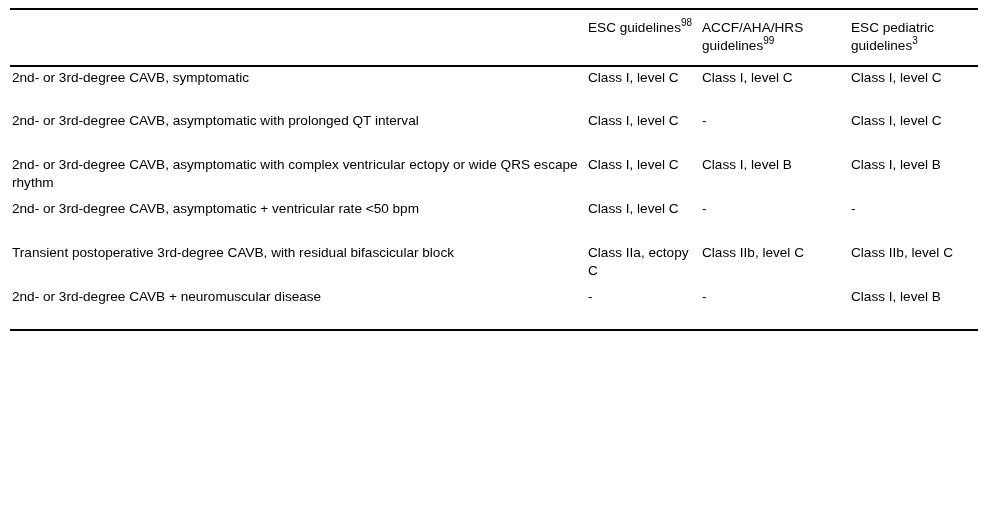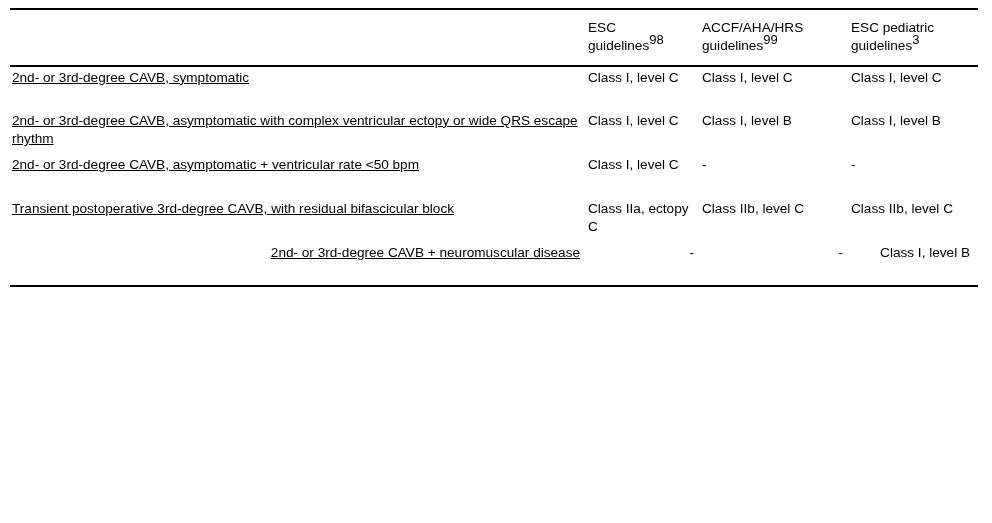--- a/index.html
+++ b/index.html
@@ -39,35 +39,35 @@
     font-weight: normal;
     text-align: left;
     vertical-align: top;
     padding: 9px 8px 10px 0;
     line-height: 1.32;
     height: 54px;
     box-sizing: border-box;
   }
   thead th.desc-head { padding-left: 2px; }
   thead th sup {
-    font-size: 13px;
+    font-size: 10px;
     vertical-align: super;
     line-height: 0;
   }
 
   tbody td {
     vertical-align: top;
     text-align: left;
     padding: 2px 8px 2px 0;
     line-height: 1.34;
     height: 44px;
     box-sizing: border-box;
   }
-  tbody td.desc-cell { padding-left: 2px; text-decoration: underline; }
-  tbody tr.last-row td { border-bottom: 2.5px solid #000; text-align: right; }
+  tbody td.desc-cell { padding-left: 2px; }
+  tbody tr.last-row td { border-bottom: 2.5px solid #000; }
 </style>
 </head>
 <body>
 
 <div class="table-wrap">
   <table class="guideline-table">
     <colgroup>
       <col class="c-desc">
       <col class="c-esc">
       <col class="c-accf">
@@ -79,20 +79,26 @@
         <th><span>ESC guidelines</span><sup>98</sup></th>
         <th><span>ACCF/AHA/HRS guidelines</span><sup>99</sup></th>
         <th><span>ESC pediatric guidelines</span><sup>3</sup></th>
       </tr>
     </thead>
     <tbody id="table-body">
         <tr>
           <td class="desc-cell">2nd- or 3rd-degree CAVB, symptomatic</td>
           <td>Class I, level C</td>
           <td>Class I, level C</td>
+          <td>Class I, level C</td>
+        </tr>
+        <tr>
+          <td class="desc-cell">2nd- or 3rd-degree CAVB, asymptomatic with prolonged QT interval</td>
+          <td>Class I, level C</td>
+          <td>-</td>
           <td>Class I, level C</td>
         </tr>
         <tr>
           <td class="desc-cell">2nd- or 3rd-degree CAVB, asymptomatic with complex ventricular ectopy or wide QRS escape rhythm</td>
           <td>Class I, level C</td>
           <td>Class I, level B</td>
           <td>Class I, level B</td>
         </tr>
         <tr>
           <td class="desc-cell">2nd- or 3rd-degree CAVB, asymptomatic + ventricular rate &lt;50 bpm</td>

